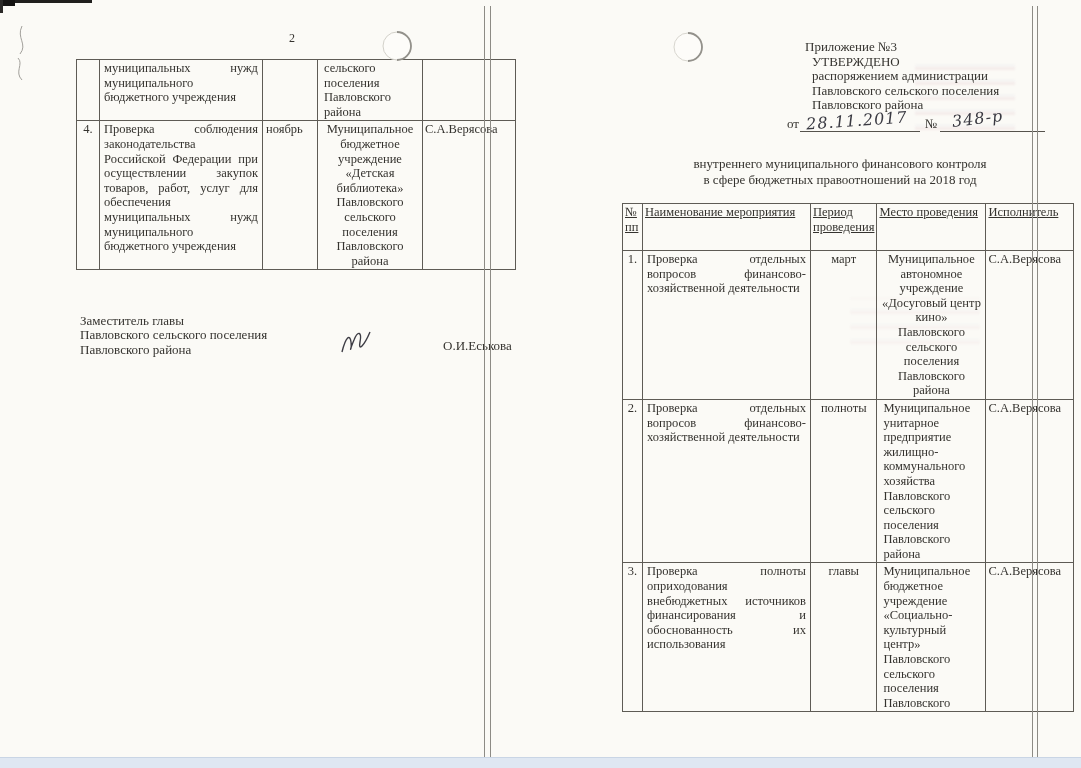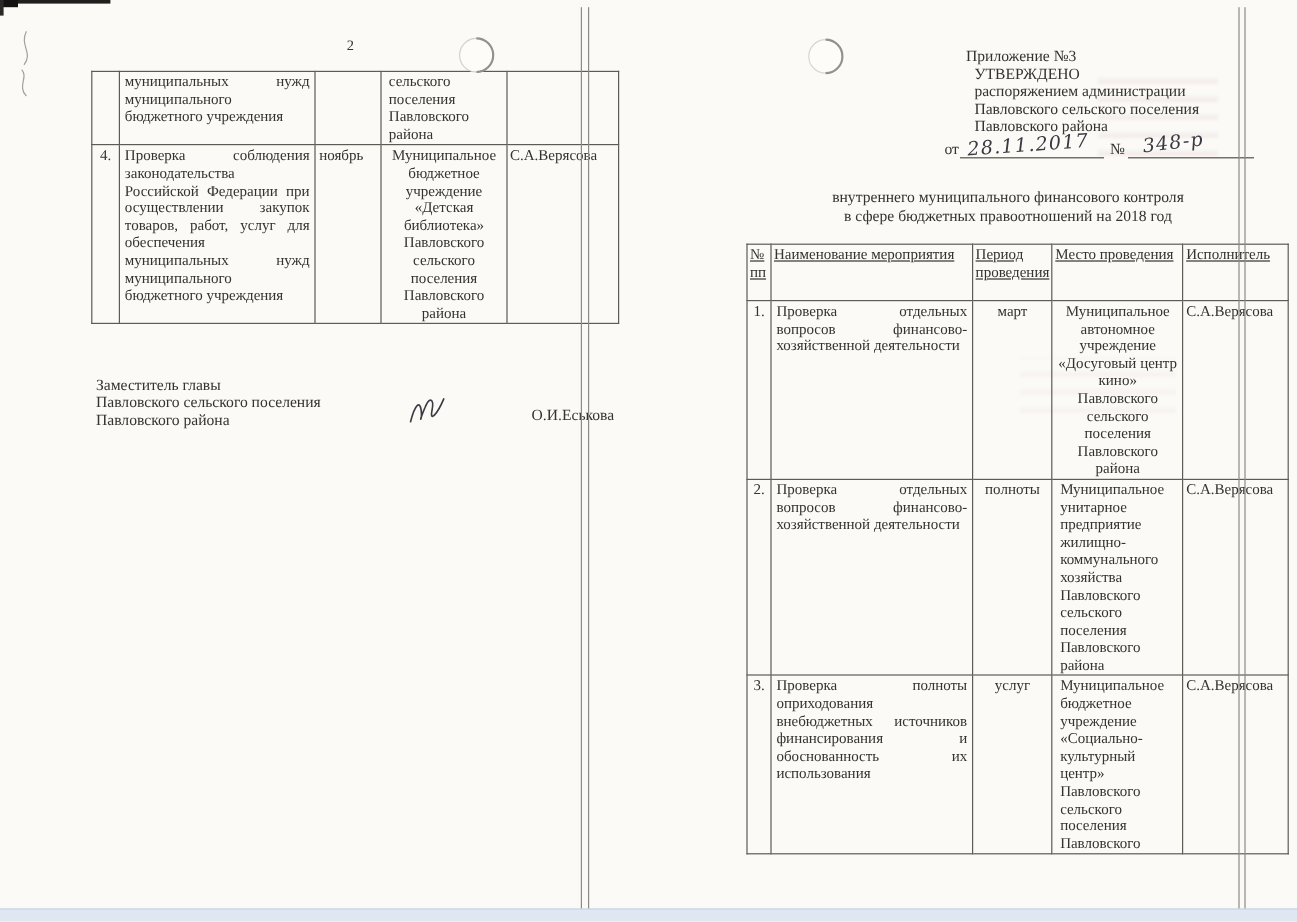--- a/index.html
+++ b/index.html
@@ -166,20 +166,20 @@
     <tr style="height:160px">
       <td class="num">2.</td>
       <td class="just">Проверка отдельных вопросов финансово-хозяйственной деятельности</td>
       <td class="cen per">полноты</td>
       <td class="place-pad">Муниципальное унитарное предприятие жилищно-коммунального хозяйства Павловского сельского поселения Павловского района</td>
       <td class="exe">С.А.Верясова</td>
     </tr>
     <tr style="height:147px">
       <td class="num">3.</td>
       <td class="just">Проверка полноты оприходования внебюджетных источников финансирования и обоснованность их использования</td>
-      <td class="cen per">услуг</td>
+      <td class="cen per">главы</td>
       <td class="place-pad">Муниципальное бюджетное учреждение «Социально-культурный центр» Павловского сельского поселения Павловского</td>
       <td class="exe">С.А.Верясова</td>
     </tr>
   </tbody>
     </table>
 
 </div>
 
 </body></html>

